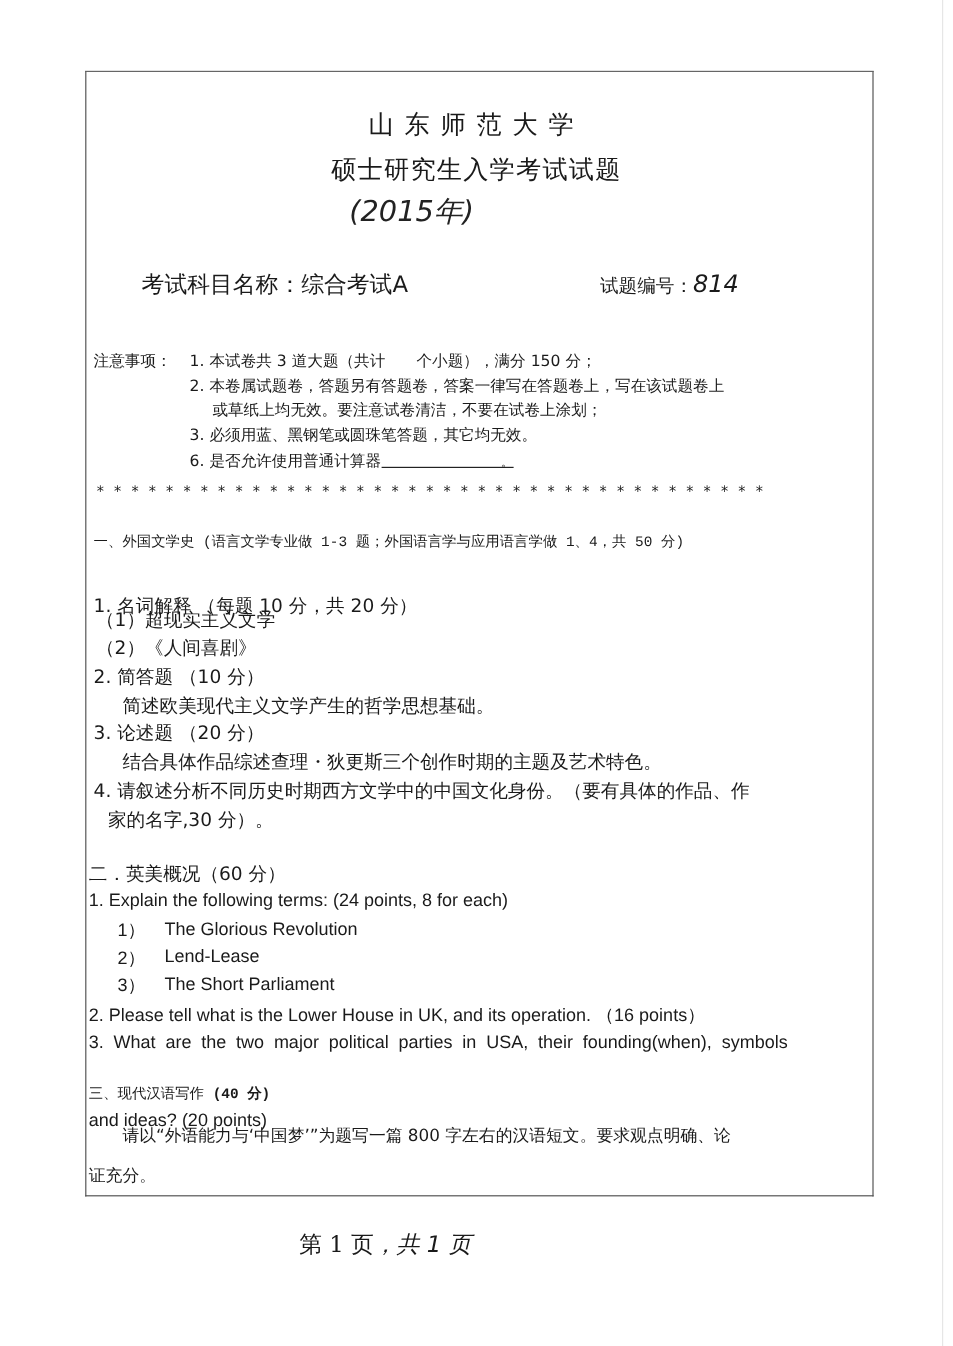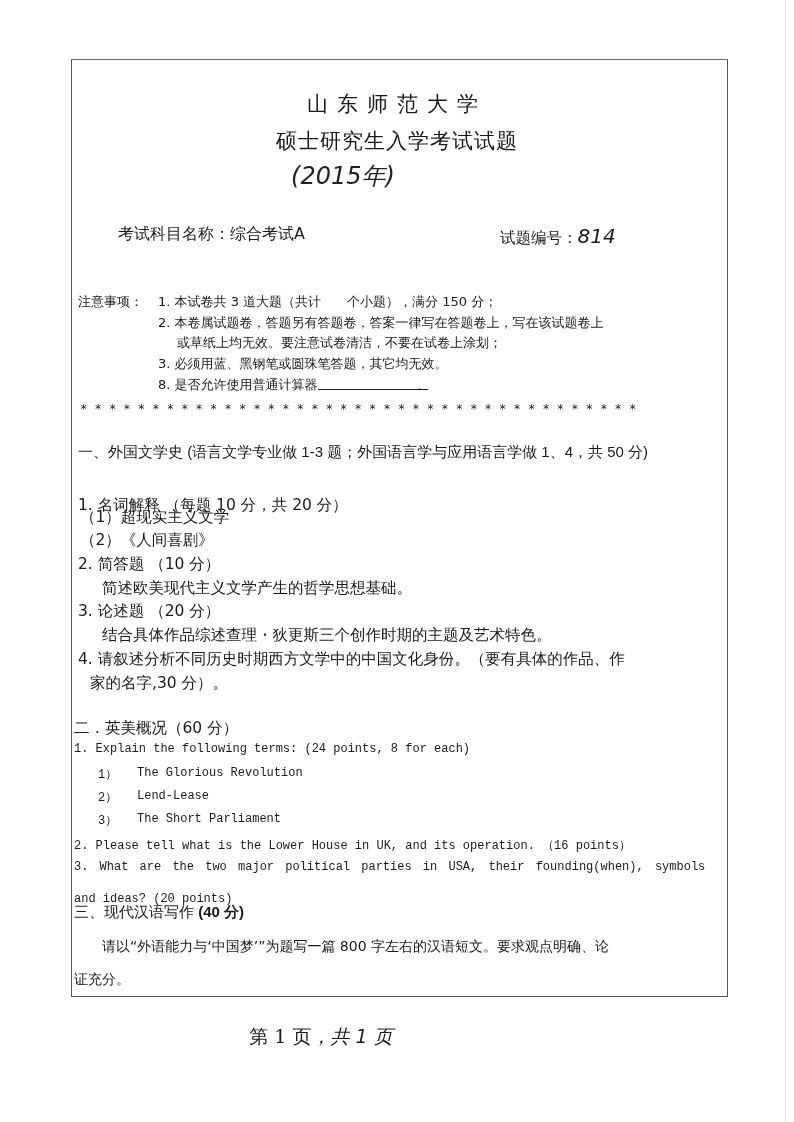--- a/index.html
+++ b/index.html
@@ -9,28 +9,28 @@
   }
   .frame {
     position: absolute; left: 71px; top: 59px; width: 657px; height: 938px;
     border: 1.5px solid #555; border-top-color: #666; box-sizing: border-box;
   }
   .scanline { position: absolute; left: 785px; top: 0; width: 1px; height: 1122px; background: #e6e6e6; }
   .abs { position: absolute; white-space: nowrap; }
   .title1 { left: 0; width: 794px; text-align: center; top: 90px; font-size: 21px; letter-spacing: 9px; font-family: "DejaVu Serif", serif; }
   .title2 { left: 0; width: 794px; text-align: center; top: 127px; font-size: 21px; letter-spacing: 1px; font-family: "DejaVu Serif", serif; }
   .year { left: 0; width: 686px; text-align: center; top: 160px; font-size: 24px; font-style: italic; font-family: "DejaVu Sans", sans-serif; color: #222; }
-  .subject { left: 118px; top: 224px; font-size: 16px; font-family: "DejaVu Sans", sans-serif; }
+  .subject { left: 118px; top: 224px; font-size: 19px; font-family: "DejaVu Sans", sans-serif; }
   .code-label { left: 500px; top: 224px; font-size: 15.5px; font-family: "DejaVu Sans", sans-serif; }
   .code-val { font-style: italic; font-size: 20px; font-family: "DejaVu Sans", sans-serif; }
   .note { font-size: 13px; font-family: "DejaVu Sans", sans-serif; line-height: 20px; }
   .stars { left: 80px; top: 402px; font-size: 12px; letter-spacing: 0; font-family: "DejaVu Sans Mono", monospace; word-spacing: 0; }
-  .sec { font-size: 15px; font-family: Liberation Sans, sans-serif; text-align: center; }
+  .sec { font-size: 12px; font-family: Liberation Mono, monospace; text-align: center; }
   .q { font-size: 15.5px; font-family: "DejaVu Sans", sans-serif; }
-  .en { font-size: 12px; font-family: Liberation Mono, monospace; }
+  .en { font-size: 15px; font-family: Liberation Sans, sans-serif; }
   .para { font-size: 14px; font-family: "DejaVu Sans", sans-serif; }
   .footer { left: 0; width: 642px; text-align: center; top: 1024px; font-size: 19px; font-family: "DejaVu Serif", serif; }
   .footer .hand { font-style: italic; font-family: "DejaVu Sans", sans-serif; }
   .blank { display: inline-block; width: 110px; border-bottom: 1px solid #222; height: 14px; vertical-align: baseline; text-align: right; }
 </style>
 </head>
 <body>
 
 <div class="scanline"></div>
 <div class="frame"></div>
@@ -42,21 +42,21 @@
 <div class="abs code-label">
   <span>试题编号：</span><span class="code-val">814</span>
 </div>
 
 <div class="abs note" style="left:78px; top:292px;">注意事项：</div>
 <div class="abs note" style="left:158px; top:292px;">1. 本试卷共 3 道大题（共计　　个小题），满分 150 分；</div>
 <div class="abs note" style="left:158px; top:313px;">2. 本卷属试题卷，答题另有答题卷，答案一律写在答题卷上，写在该试题卷上</div>
 <div class="abs note" style="left:177px; top:333px;">或草纸上均无效。要注意试卷清洁，不要在试卷上涂划；</div>
 <div class="abs note" style="left:158px; top:354px;">3. 必须用蓝、黑钢笔或圆珠笔答题，其它均无效。</div>
 <div class="abs note" style="left:158px; top:375px;">
-  <span>8. 是否允许使用普通计算器</span><span class="blank"><span style="font-size:10px;">。</span></span>
+  <span>6. 是否允许使用普通计算器</span><span class="blank"><span style="font-size:10px;">。</span></span>
 </div>
 <div class="abs stars">* * * * * * * * * * * * * * * * * * * * * * * * * * * * * * * * * * * * * * *</div>
 
 <div class="abs sec" style="left:78px; top:443px;">一、外国文学史 (语言文学专业做 1-3 题；外国语言学与应用语言学做 1、4，共 50 分)</div>
 <div class="abs q" style="left:78px; top:483px;margin-top:12px;">1. 名词解释 （每题 10 分，共 20 分）</div>
 <div class="abs q" style="left:80px; top:507px;">（1）超现实主义文学</div>
 <div class="abs q" style="left:80px; top:530px;">（2）《人间喜剧》</div>
 <div class="abs q" style="left:78px; top:554px;">2. 简答题 （10 分）</div>
 <div class="abs q" style="left:102px; top:578px;">简述欧美现代主义文学产生的哲学思想基础。</div>
 <div class="abs q" style="left:78px; top:601px;">3. 论述题 （20 分）</div>
@@ -67,21 +67,21 @@
 <div class="abs q" style="left:74px; top:718px;">二．英美概况（60 分）</div>
 <div class="abs en" style="left:74px; top:742px;">1. Explain the following terms: (24 points, 8 for each)</div>
 <div class="abs en" style="left:98px; top:766px;">1）</div>
 <div class="abs en" style="left:137px; top:766px;">The Glorious Revolution</div>
 <div class="abs en" style="left:98px; top:789px;">2）</div>
 <div class="abs en" style="left:137px; top:789px;">Lend-Lease</div>
 <div class="abs en" style="left:98px; top:812px;">3）</div>
 <div class="abs en" style="left:137px; top:812px;">The Short Parliament</div>
 <div class="abs en" style="left:74px; top:837px;">2.   Please tell what is the Lower House in UK, and its operation.  （16 points）</div>
 <div class="abs en" style="left:74px; top:860px; word-spacing: 4px;">3.   What are the two major political parties in USA, their founding(when), symbols</div>
-<div class="abs en" style="left:74px; top:892px;">and ideas? (20 points)</div>
+<div class="abs en" style="left:74px; top:925px;">and ideas? (20 points)</div>
 
 <div class="abs sec" style="left:74px; top:903px;">
   <span>三、现代汉语写作</span> <b>(40 分)</b>
 </div>
 <div class="abs para" style="left:102px; top:938px;">请以“外语能力与‘中国梦’”为题写一篇 800 字左右的汉语短文。要求观点明确、论</div>
 <div class="abs para" style="left:74px; top:971px;">证充分。</div>
 
 <div class="abs footer">
   <span>第 1 页</span><span class="hand">，共 1 页</span>
 </div>

